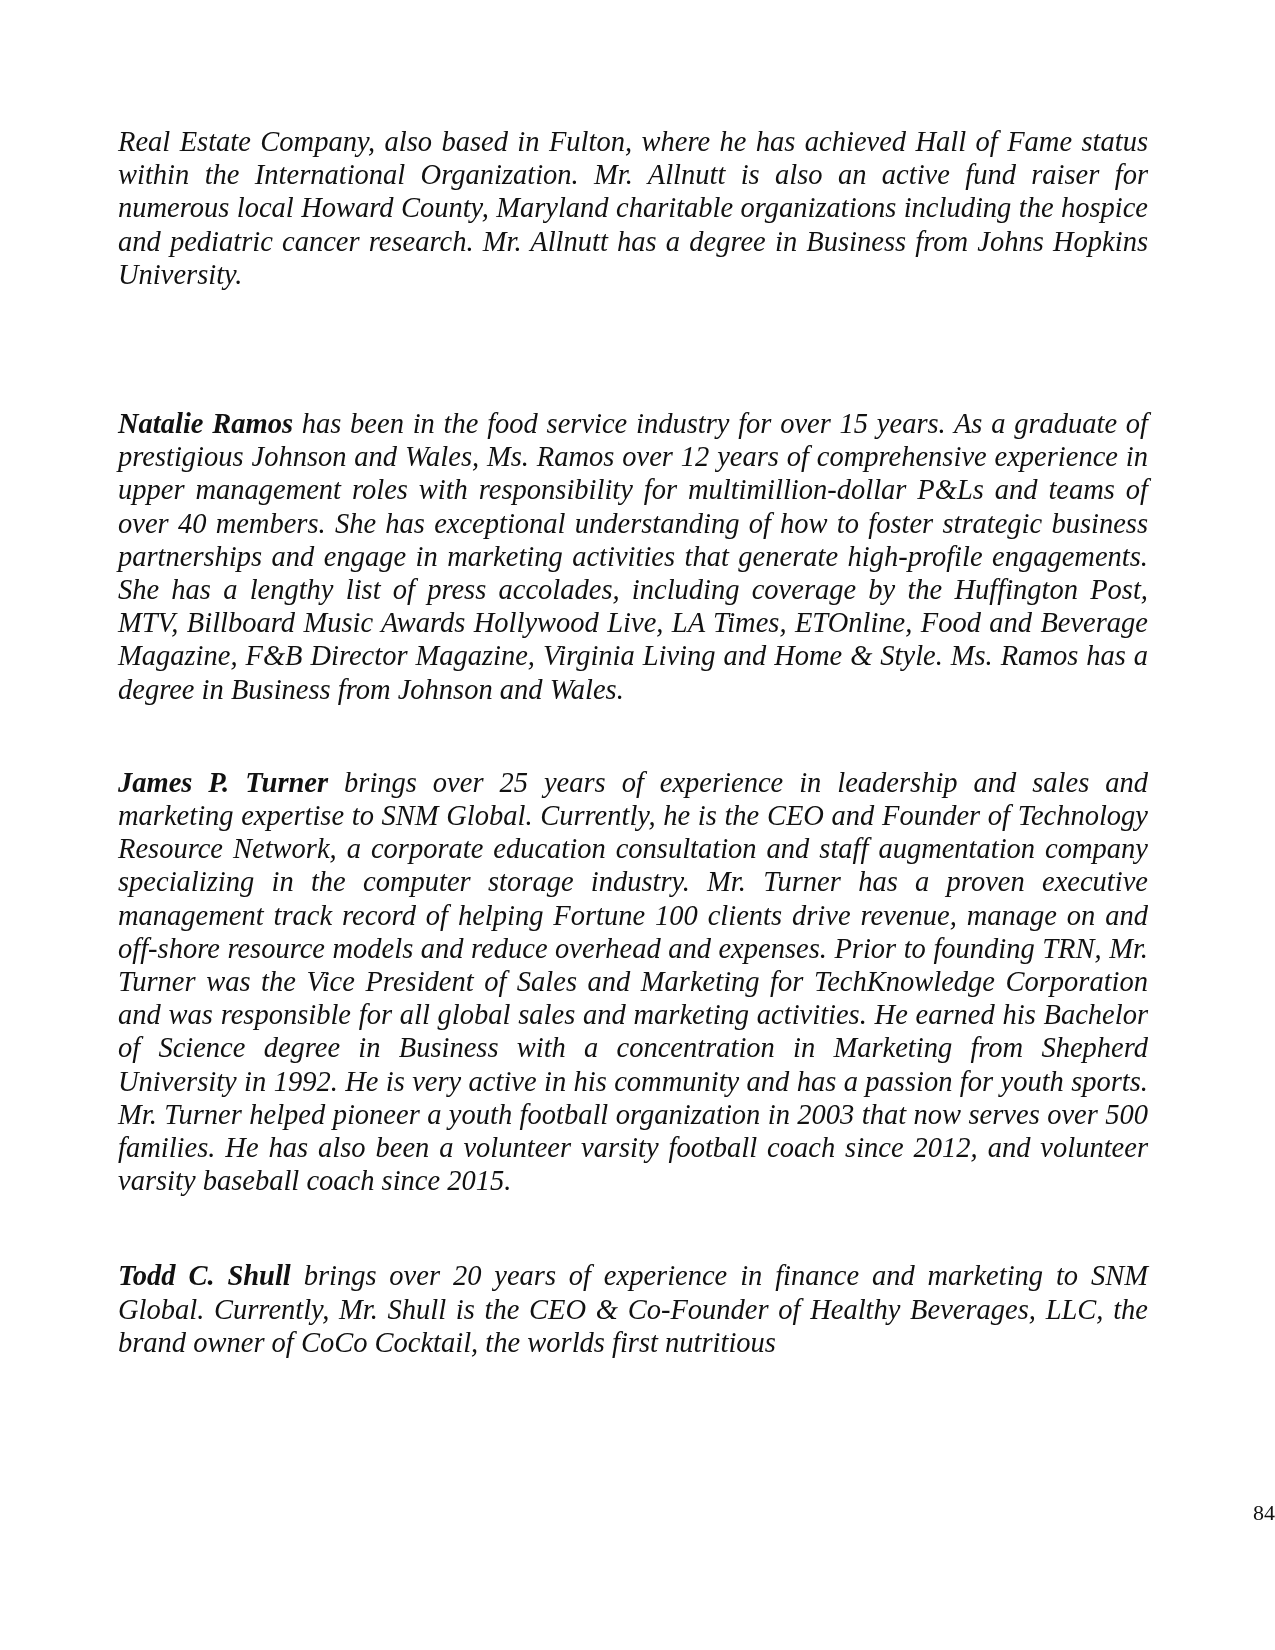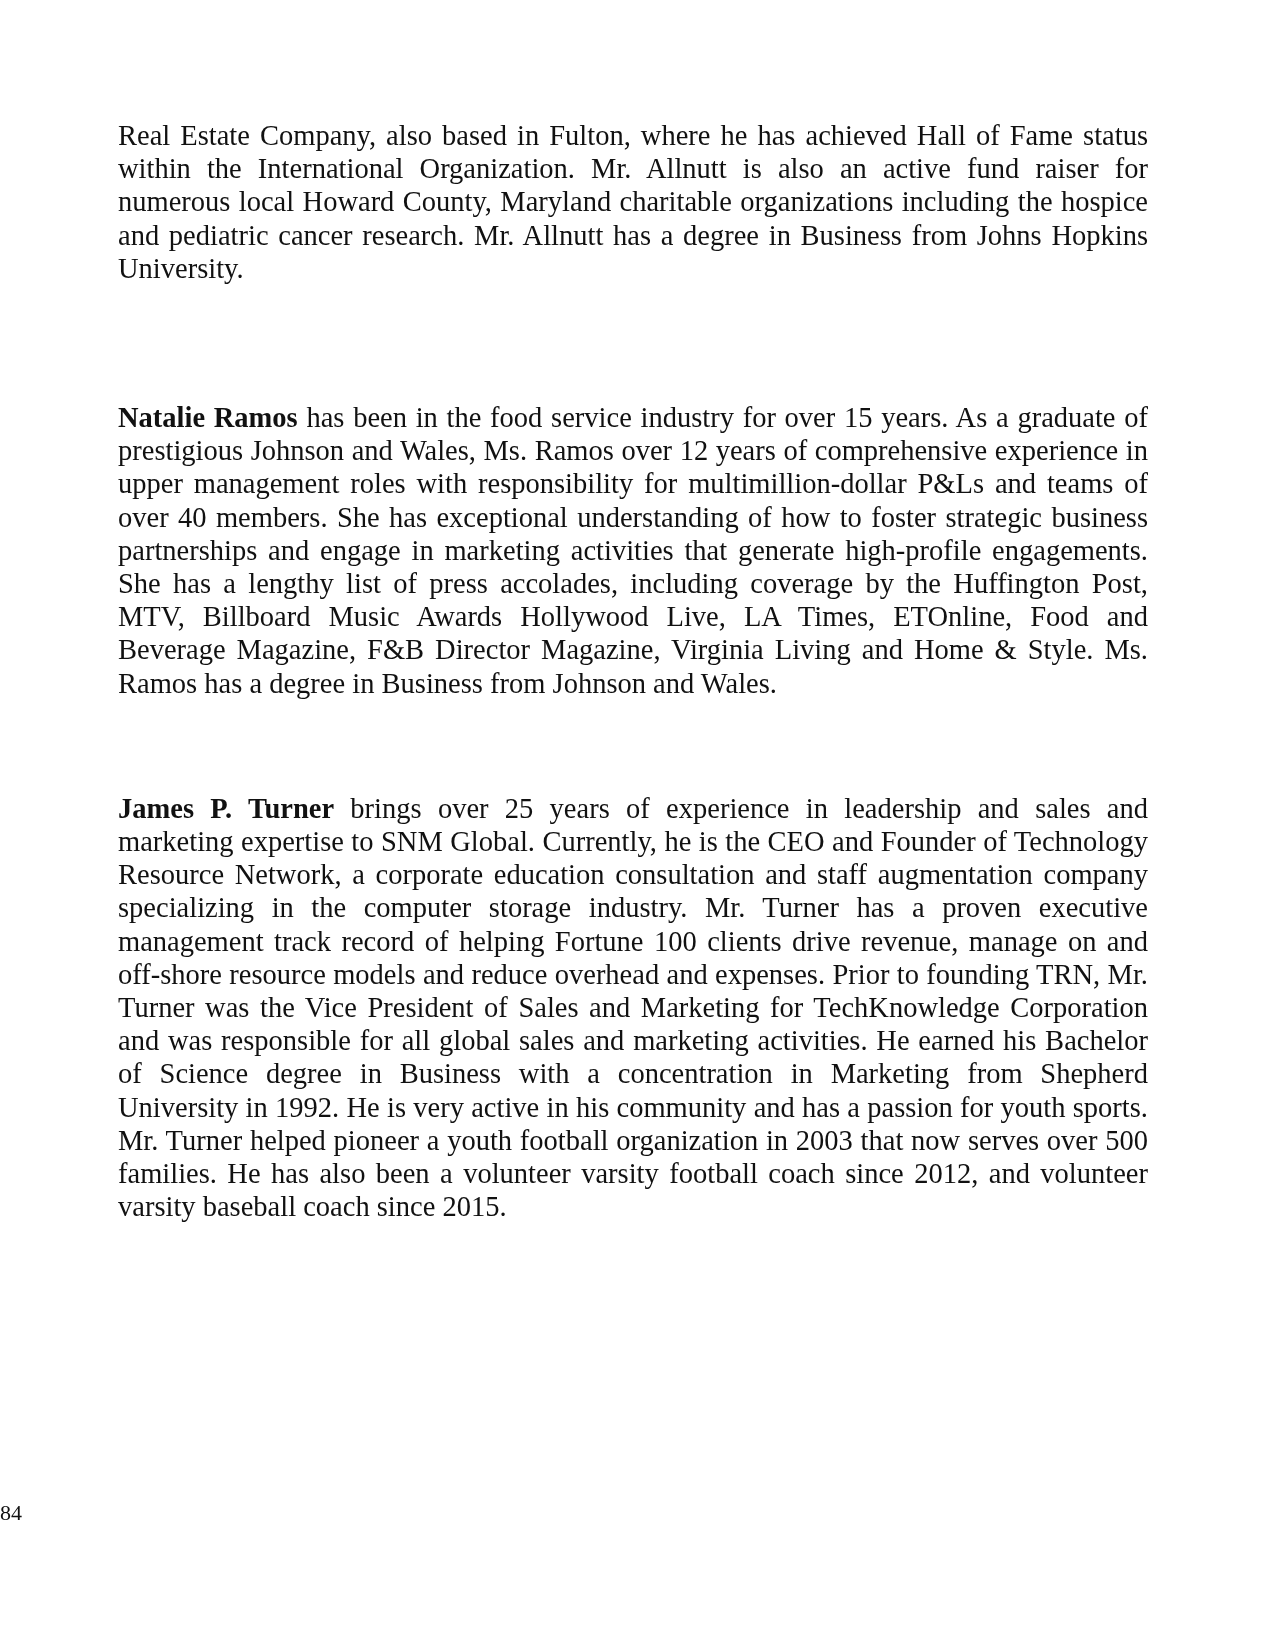--- a/index.html
+++ b/index.html
@@ -11,51 +11,53 @@
       width: 1275px;
       height: 1650px;
       position: relative;
       overflow: hidden;
       font-family: "Liberation Serif", "DejaVu Serif", serif;
       color: #111111;
     }
     .page {
       position: absolute;
       left: 118px;
-      top: 119px;
+      top: 125px;
       width: 1030px;
+      font-style: italic;
     }
     .para {
       font-size: 28.5px;
       line-height: 33.2px;
       text-align: justify;
       margin: 0;
     }
     .para .name {
       font-weight: bold;
     }
     #p-allnutt { margin-bottom: 116px; }
     #p-ramos { margin-top: 8px; }
-    #p-turner { margin-top: 92px; }
+    #p-turner { margin-top: 60px; }
     #p-shull { margin-top: 62px; }
     .page-number {
       position: absolute;
       top: 1500px;
       left: 0;
       width: 1275px;
-      text-align: left;
+      text-align: right;
       font-size: 22px;
       color: #111111;
     }
   </style>
 </head>
 <body>
 
 <div class="page">
   <p class="para" id="p-allnutt"><span class="name"></span><span>Real Estate Company,  also based in Fulton, where he has achieved Hall of Fame status within the International Organization. Mr. Allnutt is also an active fund raiser for numerous local Howard County, Maryland charitable organizations including the hospice and pediatric cancer research. Mr. Allnutt has a degree in Business from Johns Hopkins University.</span></p>
 
   <p class="para" id="p-ramos"><span class="name">Natalie Ramos</span><span> has been in the food service industry for over 15 years. As a graduate of prestigious Johnson and Wales, Ms. Ramos over 12 years of comprehensive experience in upper management roles with responsibility for multimillion-dollar P&amp;Ls and teams of over 40 members. She has exceptional understanding of how to foster strategic business partnerships and engage in marketing activities that generate high-profile engagements. She has a lengthy list of press accolades, including coverage by the Huffington Post, MTV, Billboard Music Awards Hollywood Live, LA Times, ETOnline, Food and Beverage Magazine, F&amp;B Director Magazine, Virginia Living and Home &amp; Style. Ms. Ramos has a degree in Business from Johnson and Wales.</span></p>
 
   <p class="para" id="p-turner"><span class="name">James P. Turner</span><span> brings over 25 years of experience in leadership and sales and marketing expertise to SNM Global. Currently, he is the CEO and Founder of Technology Resource Network, a corporate education consultation  and  staff augmentation  company specializing in the computer storage industry. Mr. Turner has a proven executive management track record of helping Fortune 100 clients drive revenue, manage on and off-shore resource models and reduce overhead and expenses. Prior to founding TRN, Mr. Turner was the Vice President of Sales and Marketing for TechKnowledge Corporation and was responsible for all global sales and marketing activities.  He  earned his Bachelor of Science degree in Business with a concentration in Marketing from Shepherd University in 1992. He is very active in his community and has a passion for youth sports. Mr. Turner helped pioneer a youth football organization in 2003 that now serves over 500 families. He has also been a volunteer varsity football coach since 2012, and volunteer varsity baseball coach since 2015.</span></p>
 
+  <p class="para" id="p-shull"><span class="name">Todd C. Shull</span><span> brings over 20 years of experience in finance and marketing to SNM Global. Currently, Mr. Shull is the CEO &amp; Co-Founder of Healthy Beverages, LLC, the brand  owner of CoCo Cocktail, the worlds first nutritious</span></p>
 </div>
 
 <div class="page-number">84</div>
 
 </body></html>

